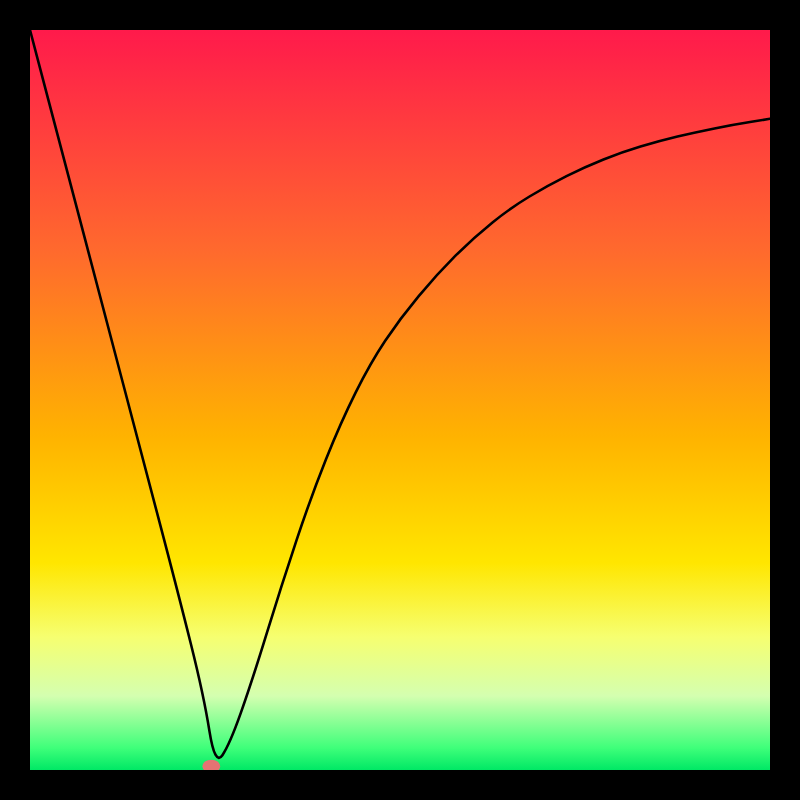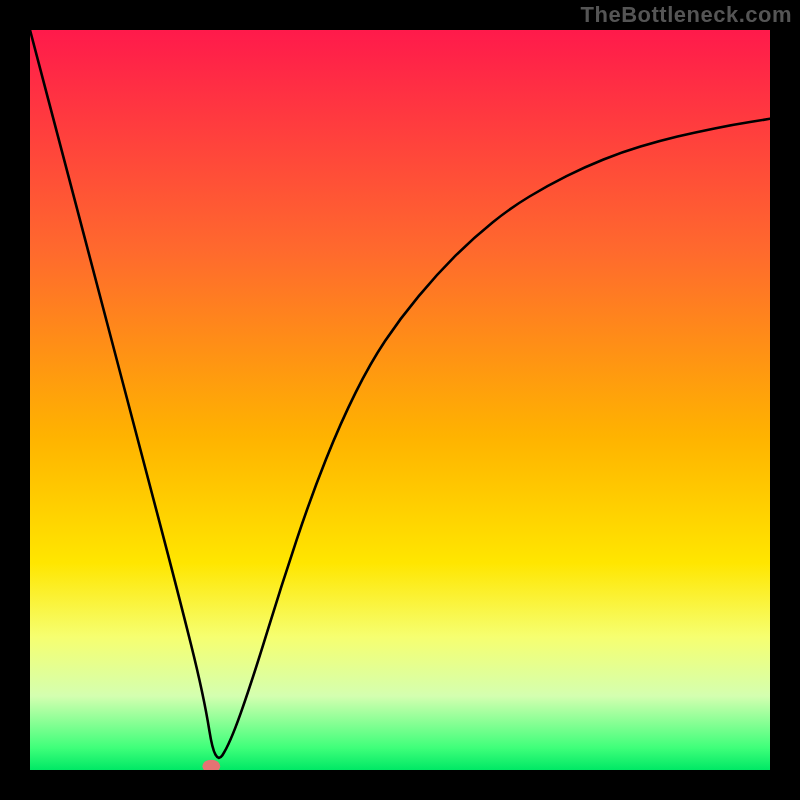--- a/index.html
+++ b/index.html
@@ -35,21 +35,20 @@
     height: 740px;
   }
   svg {
     display: block;
   }
 </style>
 </head>
 <body>
 
 <div class="frame">
-  <div class="watermark">TheBottleneck.com</div>
   <div class="plot">
     <svg id="chart-svg" viewBox="0 0 100 100" preserveAspectRatio="none" width="740" height="740">
       <defs>
         <linearGradient id="bg-grad" x1="0" y1="0" x2="0" y2="1">
             <stop offset="0%" stop-color="#ff1a4b"></stop>
             <stop offset="30%" stop-color="#ff6a2d"></stop>
             <stop offset="55.00000000000001%" stop-color="#ffb300"></stop>
             <stop offset="72%" stop-color="#ffe600"></stop>
             <stop offset="82%" stop-color="#f6ff70"></stop>
             <stop offset="90%" stop-color="#d4ffb0"></stop>

